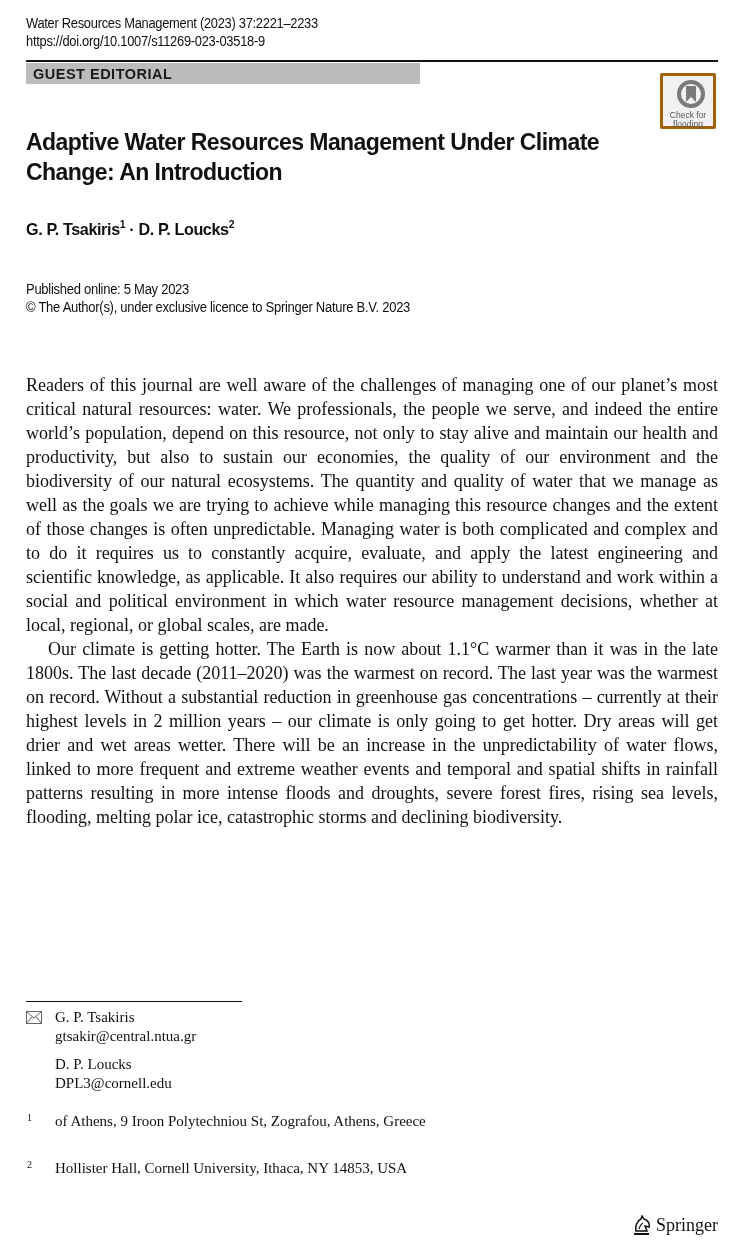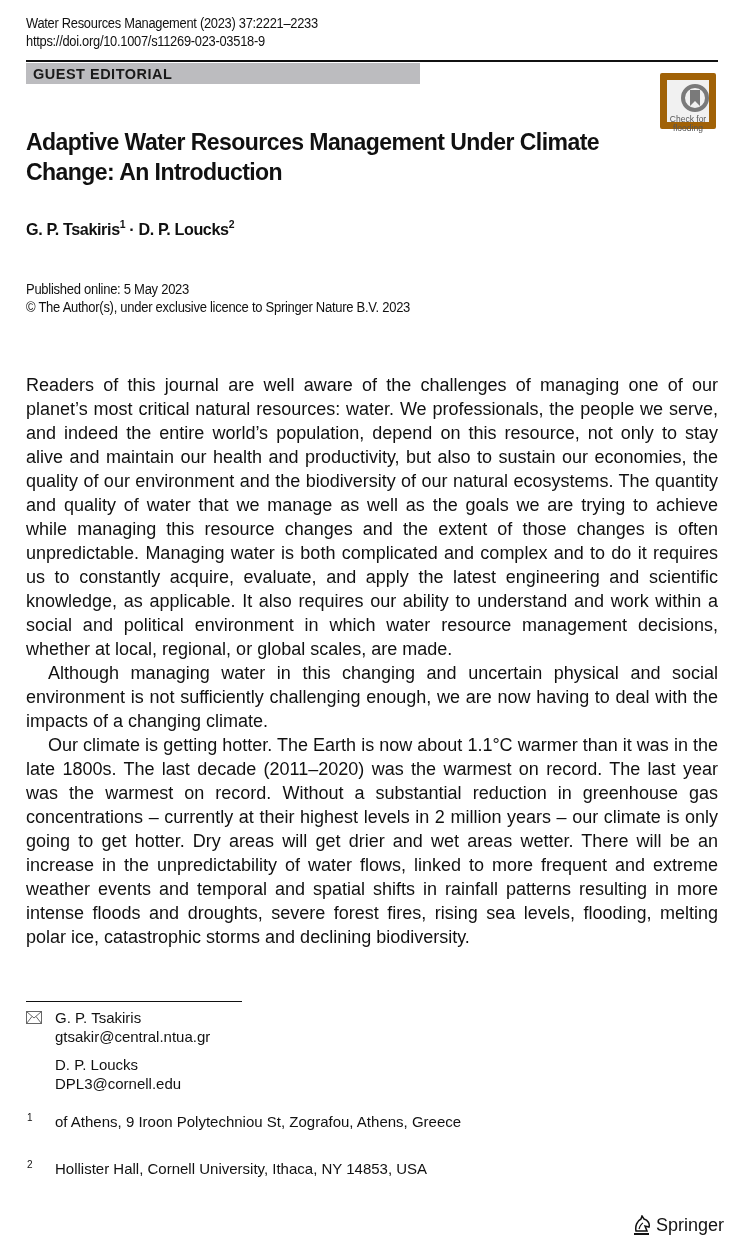--- a/index.html
+++ b/index.html
@@ -1,26 +1,26 @@
 <!DOCTYPE html>
 <html><head>
   <meta charset="utf-8">
   <style>
     html, body { margin: 0; padding: 0; background: #ffffff; }
     body { width: 748px; height: 1256px; position: relative; overflow: hidden; color: #111; }
     .sans { font-family: "Liberation Sans", "DejaVu Sans", sans-serif; }
-    .serif { font-family: Liberation Sans, sans-serif; }
+    .serif { font-family: Liberation Serif, serif; }
     .abs { position: absolute; }
 
     .journal-line { left: 26px; font-size: 14px; letter-spacing: -0.3px; line-height: 18px; transform: scaleX(0.92); transform-origin: left; }
     .rule-top { left: 26px; top: 60px; width: 692px; height: 2px; background: #111; }
     .badge { left: 26px; top: 63px; width: 394px; height: 21px; background: #bcbcbf; }
     .badge span { display: block; padding-left: 7px; font-size: 14.5px; font-weight: bold; letter-spacing: 0.5px; line-height: 22px; color: #1a1a1a; }
 
-    .check { left: 660px; top: 73px; width: 56px; height: 56px; border: 7px solid #a16207; border-radius: 2px; background: #f1f1f1; box-sizing: border-box; }
+    .check { left: 660px; top: 73px; width: 56px; height: 56px; border: 3px solid #a16207; border-radius: 2px; background: #f1f1f1; box-sizing: border-box; }
     .check svg { position: absolute; left: 14px; top: 4px; }
     .check .lbl { position: absolute; left: 0; right: 0; top: 35px; text-align: center; font-size: 8.5px; line-height: 8.5px; color: #555; }
 
     .title { left: 26px; top: 127px; width: 620px; font-size: 24.5px; font-weight: bold; line-height: 30px; letter-spacing: -0.6px; transform: scaleX(0.94); transform-origin: left; }
     .authors { left: 26px; top: 218px; font-size: 17px; font-weight: bold; letter-spacing: -0.4px; transform: scaleX(0.95); transform-origin: left; }
     .authors sup { font-size: 11px; }
     .pub { left: 26px; top: 280px; font-size: 14px; line-height: 18px; letter-spacing: -0.3px; transform: scaleX(0.93); transform-origin: left; }
 
     .body-text { left: 26px; top: 373px; width: 692px; font-size: 18px; line-height: 24px; text-align: justify; color: #111; }
     .body-text p { margin: 0; }
@@ -65,21 +65,20 @@
   <span>D. P. Loucks</span><sup>2</sup>
 </div>
 
 <div class="abs pub sans">
   <div>Published online: 5 May 2023</div>
   <div>© The Author(s), under exclusive licence to Springer Nature B.V. 2023</div>
 </div>
 
 <div class="abs body-text serif">
   <p>Readers of this journal are well aware of the challenges of managing one of our planet’s most critical natural resources: water. We professionals, the people we serve, and indeed the entire world’s population, depend on this resource, not only to stay alive and maintain our health and productivity, but also to sustain our economies, the quality of our environment and the biodiversity of our natural ecosystems. The quantity and quality of water that we manage as well as the goals we are trying to achieve while managing this resource changes and the extent of those changes is often unpredictable. Managing water is both complicated and complex and to do it requires us to constantly acquire, evaluate, and apply the latest engineering and scientific knowledge, as applicable. It also requires our ability to understand and work within a social and political environment in which water resource management decisions, whether at local, regional, or global scales, are made.</p>
-  <p class="indent">Although managing water in this changing and uncertain physical and social environment is not sufficiently challenging enough, we are now having to deal with the impacts of a changing climate.</p>
   <p class="indent">Our climate is getting hotter. The Earth is now about 1.1°C warmer than it was in the late 1800s. The last decade (2011–2020) was the warmest on record. The last year was the warmest on record. Without a substantial reduction in greenhouse gas concentrations – currently at their highest levels in 2 million years – our climate is only going to get hotter. Dry areas will get drier and wet areas wetter. There will be an increase in the unpredictability of water flows, linked to more frequent and extreme weather events and temporal and spatial shifts in rainfall patterns resulting in more intense floods and droughts, severe forest fires, rising sea levels, flooding, melting polar ice, catastrophic storms and declining biodiversity.</p>
 </div>
 
 <div class="abs fn-rule"></div>
 
 <div class="abs mail">
   <svg width="16" height="13" viewBox="0 0 16 13">
     <rect x="0.5" y="0.5" width="15" height="12" fill="none" stroke="#666" stroke-width="1"></rect>
     <path d="M0.5 0.5 L8 7 L15.5 0.5 M0.5 12.5 L6 5.5 M15.5 12.5 L10 5.5" fill="none" stroke="#666" stroke-width="1"></path>
   </svg>

